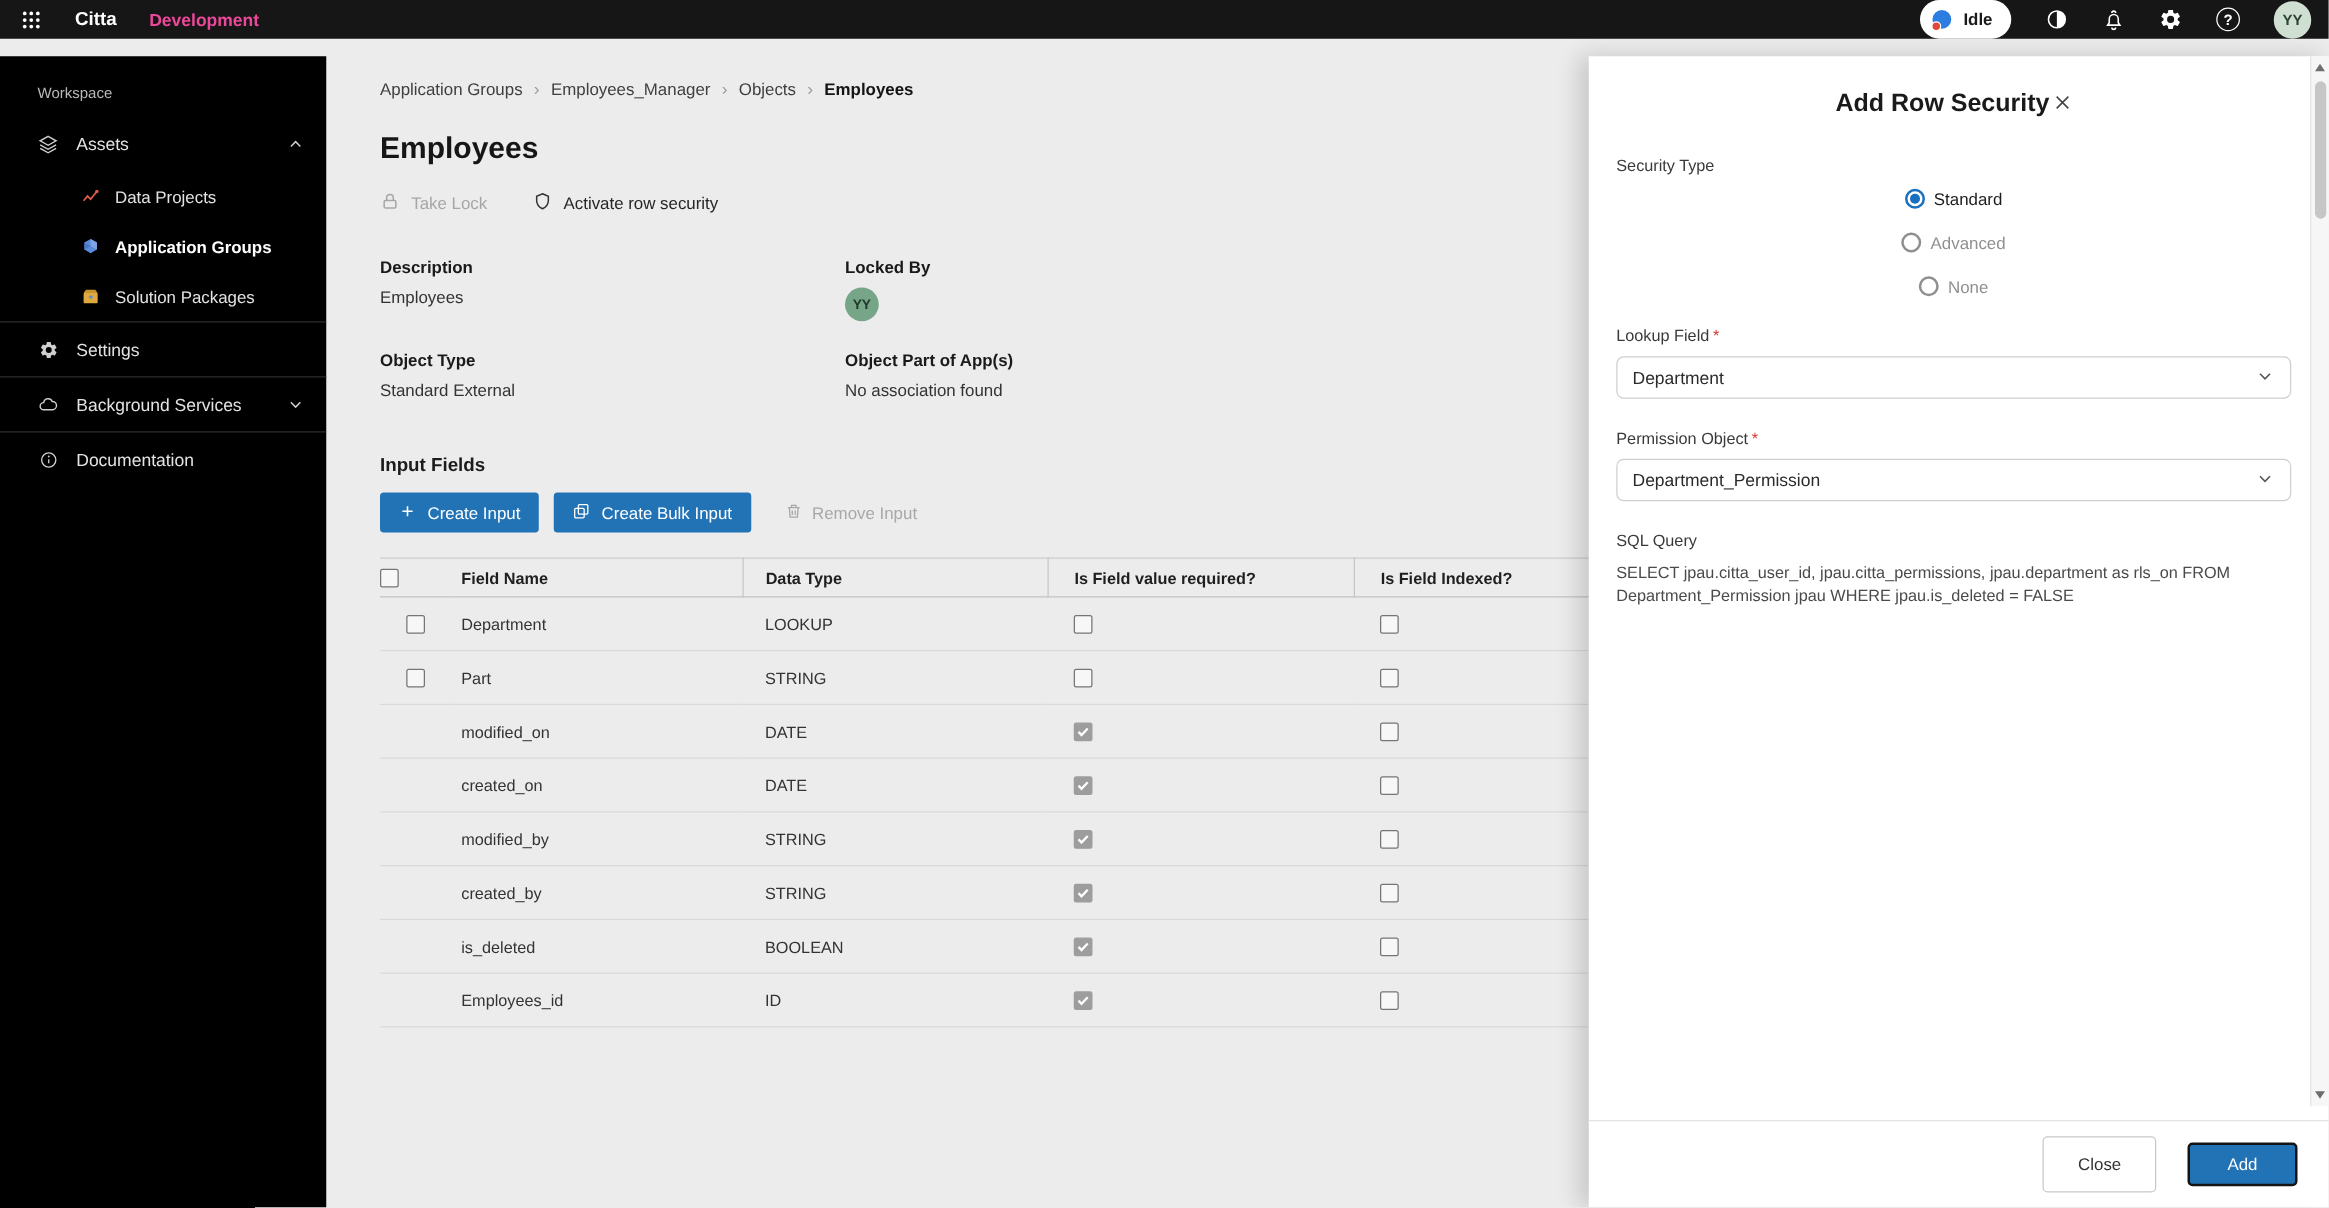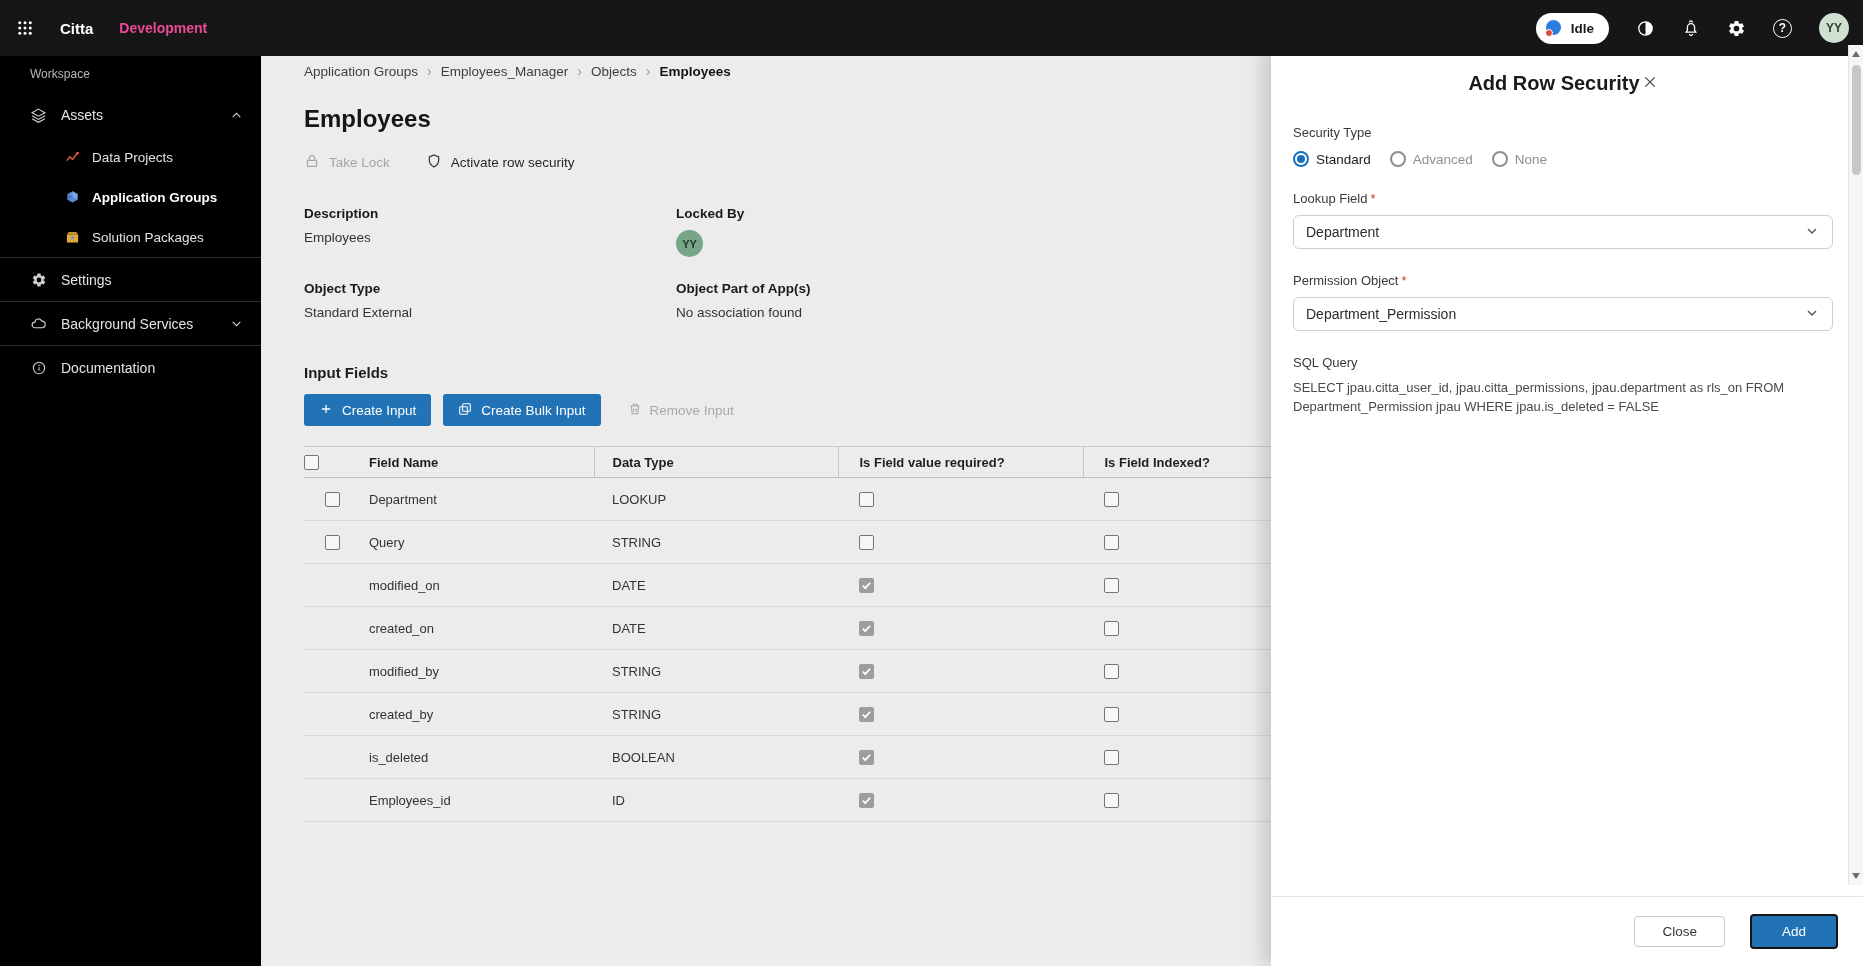--- a/index.html
+++ b/index.html
@@ -6,21 +6,21 @@
   html, body { width: 1863px; height: 966px; overflow: hidden; }
   body {
     font-family: "Liberation Sans", sans-serif;
     background: #ececec;
     position: relative;
     color: #222;
   }
 
   
   .topbar {
-    position: absolute; top: 0; left: 0; width: 1863px; height: 56px;
+    position: absolute; top: 0; left: 0; width: 1863px; height: 31px;
     background: #161616; display: flex; align-items: center;
     justify-content: space-between; z-index: 60; padding: 0 14px 0 16px;
   }
   .tb-left { display: flex; align-items: center; gap: 26px; }
   .tb-grid { display: inline-flex; cursor: pointer; }
   .tb-brand { color: #fff; font-weight: 700; font-size: 15px; cursor: pointer; }
   .tb-menu { color: #ec4899; font-size: 14px; cursor: pointer; font-weight: bold; }
   .tb-right { display: flex; align-items: center; gap: 27px; }
   .idle-pill {
     background: #fff; height: 31px; border-radius: 16px;
@@ -126,42 +126,42 @@
     background: #fff; z-index: 50; box-shadow: -8px 0 18px rgba(0,0,0,0.16);
     display: flex; flex-direction: column;
   }
   .drawer-head { padding: 27px 30px 0 24px; display: flex; align-items: flex-start; justify-content: center; }
   .drawer-title { font-size: 20px; font-weight: 600; color: #1a1a1a; }
   .drawer-close { background: none; border: none; cursor: pointer; display: inline-flex; padding: 2px; }
   .drawer-body { flex: 1; padding: 0 30px 0 22px; }
   .field-label { margin-top: 24px; font-size: 13px; color: #3a3a3a; }
   .field-label.first { margin-top: 30px; }
   .req { color: #d23b32; margin-left: 3px; }
-  .radio-row { margin-top: 11px; display: flex; align-items: center; gap: 19px; }
+  .radio-row { margin-top: 11px; display: flex; align-items: center; gap: 19px; flex-direction: column; }
   .radio-opt { display: inline-flex; align-items: center; gap: 7px; cursor: pointer; }
   .radio {
     width: 16px; height: 16px; border-radius: 50%; border: 2px solid #8f8f8f;
     display: inline-flex; align-items: center; justify-content: center;
   }
   .radio-opt.selected .radio { border-color: #1a6fbf; }
   .radio-opt.selected .radio::after { content: ""; width: 8px; height: 8px; border-radius: 50%; background: #1a6fbf; }
   .opt-label { font-size: 13.5px; color: #8f8f8f; }
   .radio-opt.selected .opt-label { color: #1c1c1c; }
   .select {
     margin-top: 9px; height: 34px; width: 100%; border: 1px solid #cfcfcf; border-radius: 6px;
     background: #fff; display: flex; align-items: center; justify-content: space-between;
     padding: 0 12px; font-size: 14px; color: #2b2b2b; cursor: pointer;
   }
   .sql-text { margin-top: 9px; font-size: 13px; color: #4a4a4a; line-height: 1.45; max-width: 540px; }
   .drawer-footer {
     height: 70px; border-top: 1px solid #e4e4e4;
     display: flex; align-items: center; justify-content: flex-end; gap: 25px; padding-right: 25px;
   }
   .btn-close {
-    height: 31px; padding: 0 27px; background: #fff; border: 1px solid #c9c9c9; border-radius: 4px;
+    height: 45px; padding: 0 27px; background: #fff; border: 1px solid #c9c9c9; border-radius: 4px;
     font-size: 13.5px; color: #333; cursor: pointer; font-family: inherit;
   }
   .btn-add {
     height: 35px; padding: 0 30px; background: #2173b6; border: 2px solid #141414; border-radius: 4px;
     font-size: 13.5px; color: #fff; cursor: pointer; font-family: inherit; font-weight: 500;
   }
 
   
   .vscroll {
     position: absolute; right: 0; top: 45px; width: 15px; height: 840px;
@@ -407,21 +407,21 @@
         <tr>
           <td class="col-select"><span class="checkbox"></span></td>
           <td class="col-name">Department</td>
           <td class="col-type">LOOKUP</td>
           <td class="col-check"><span class="checkbox"></span></td>
           <td class="col-check"><span class="checkbox"></span></td>
           <td class="col-rest"></td>
         </tr>
         <tr>
           <td class="col-select"><span class="checkbox"></span></td>
-          <td class="col-name">Query</td>
+          <td class="col-name">Part</td>
           <td class="col-type">STRING</td>
           <td class="col-check"><span class="checkbox"></span></td>
           <td class="col-check"><span class="checkbox"></span></td>
           <td class="col-rest"></td>
         </tr>
         <tr>
           <td class="col-select"></td>
           <td class="col-name">modified_on</td>
           <td class="col-type">DATE</td>
           <td class="col-check"><span class="checkbox checked">

